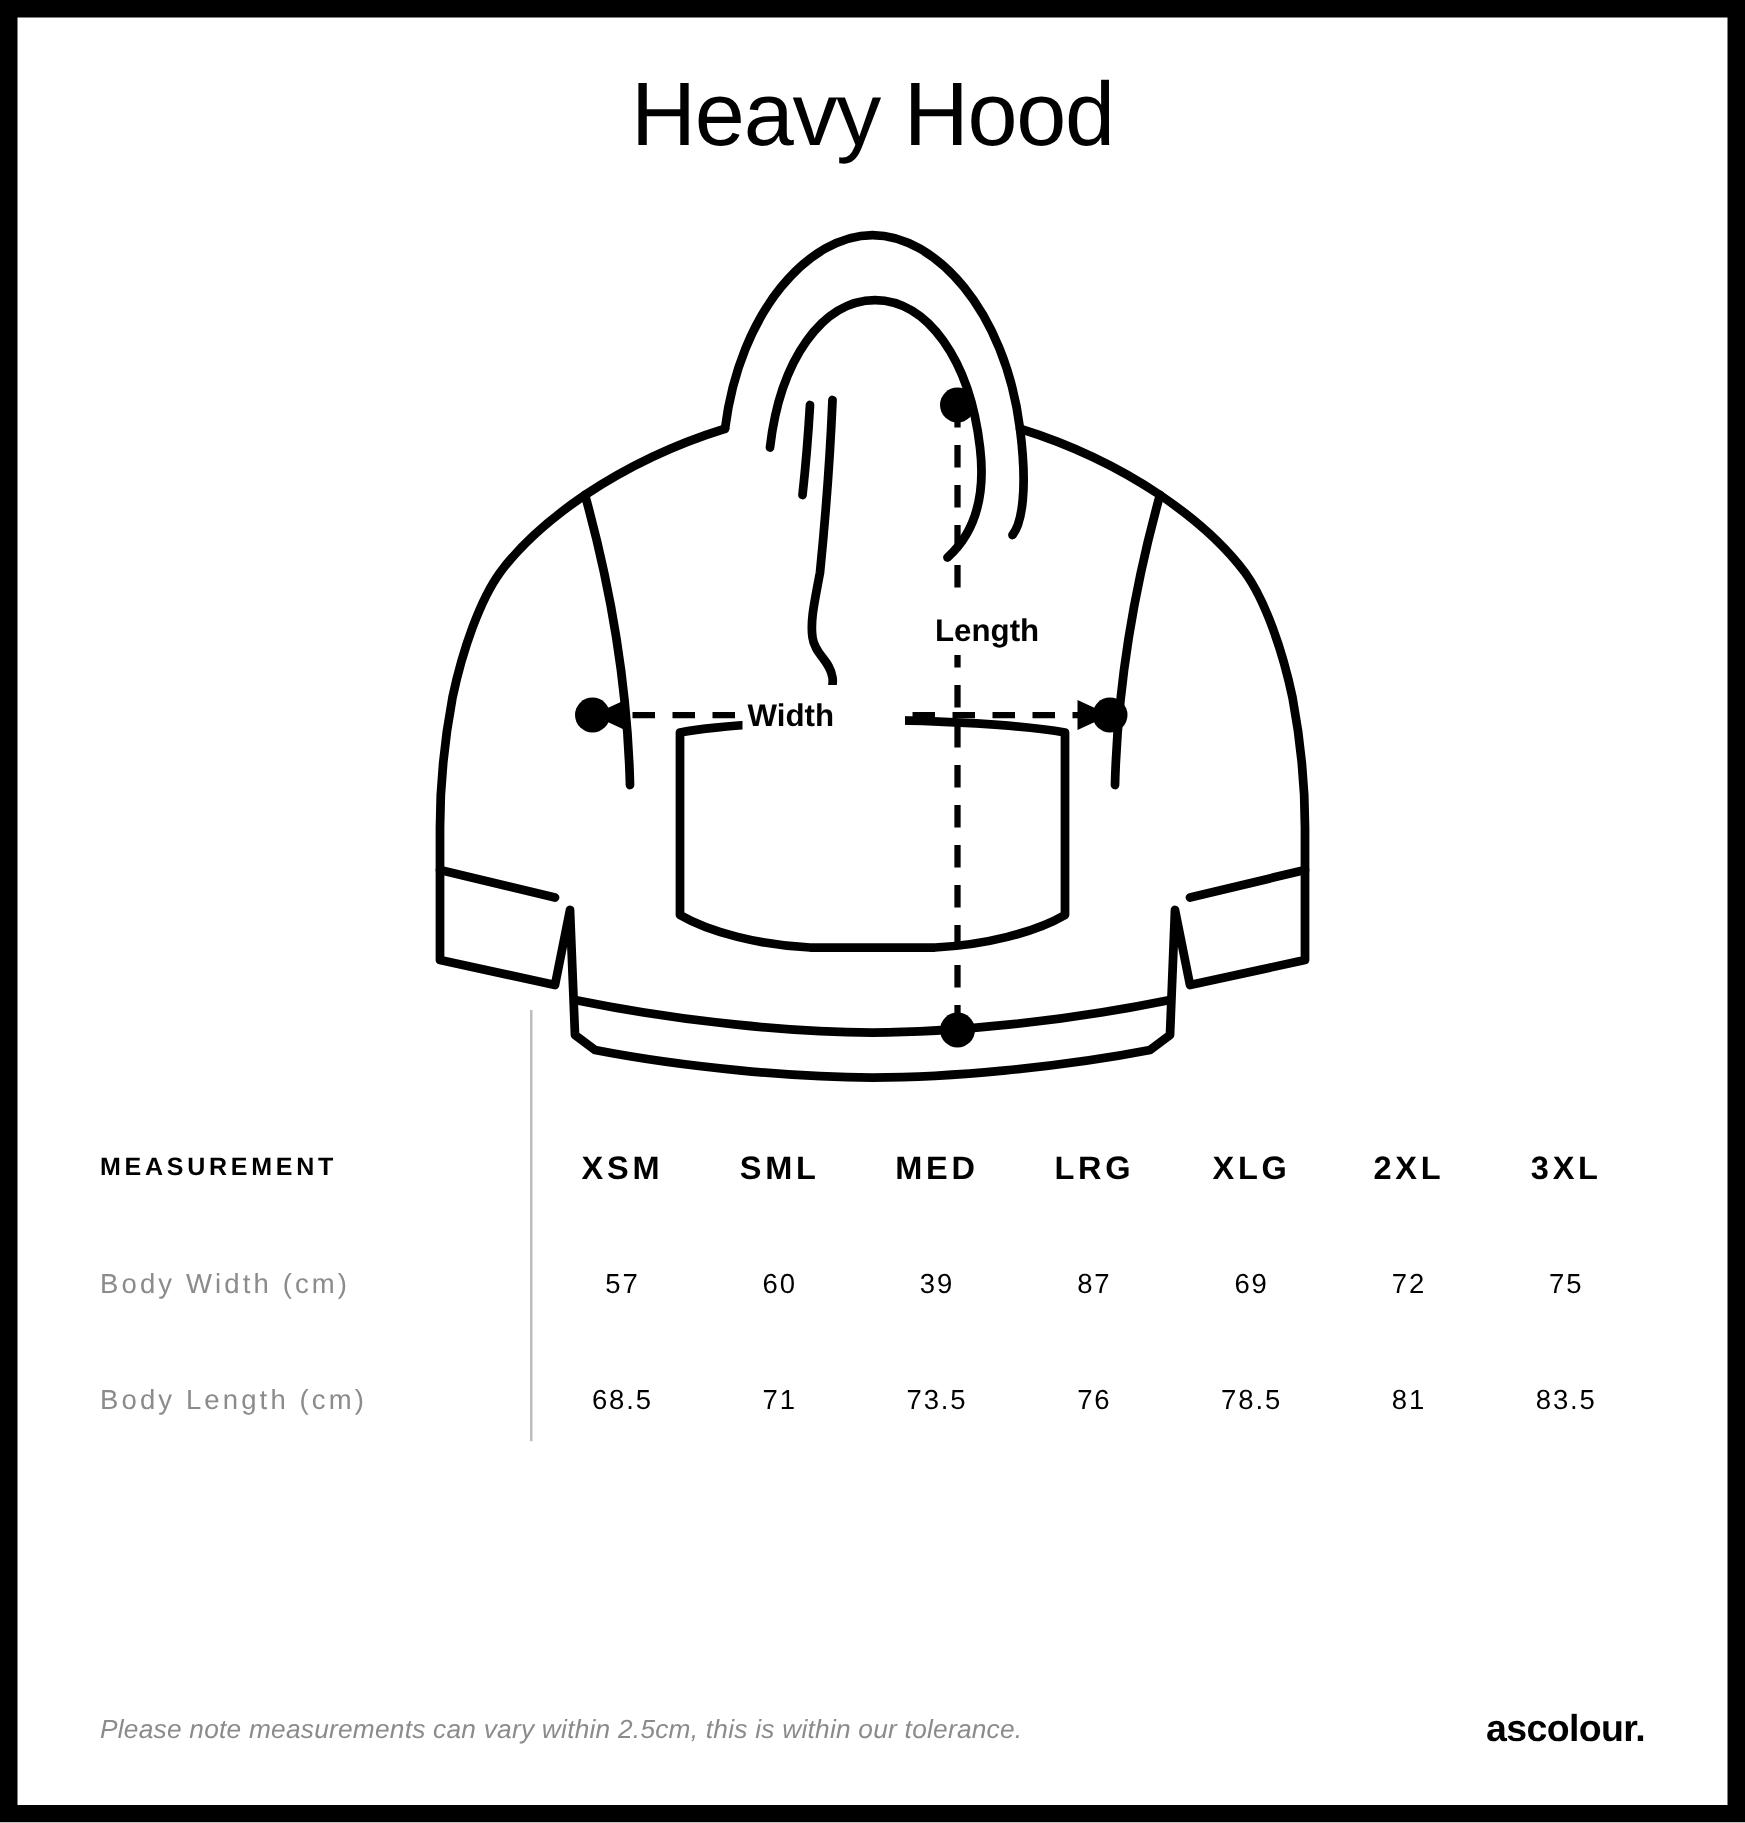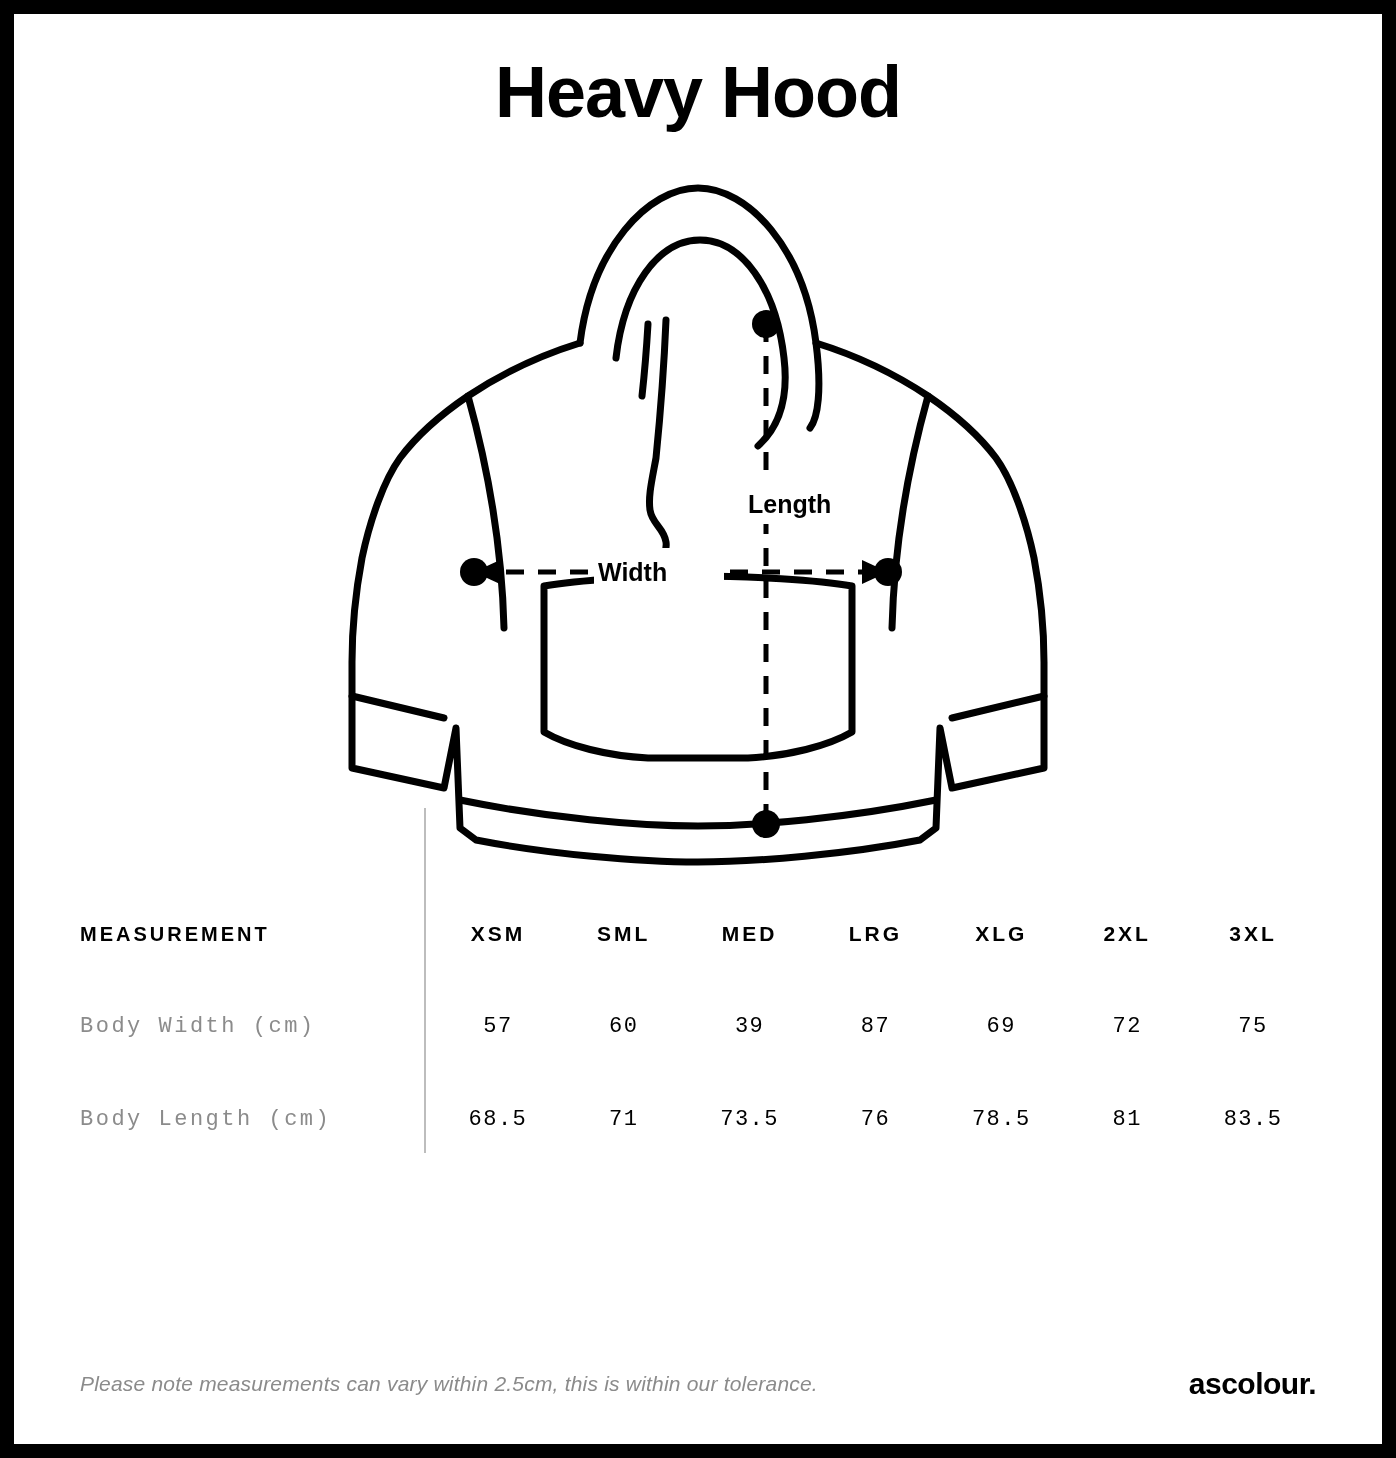--- a/index.html
+++ b/index.html
@@ -24,21 +24,21 @@
     height: 100%;
     background: #ffffff;
     box-sizing: border-box;
     position: relative;
     display: flex;
     flex-direction: column;
   }
   .title {
     text-align: center;
     font-size: 72px;
-    font-weight: bold;
+    font-weight: normal;
     letter-spacing: -1px;
     margin-top: 42px;
     line-height: 1;
   }
   .figure {
     width: 100%;
     height: 760px;
     position: relative;
     display: flex;
     justify-content: center;
@@ -68,29 +68,28 @@
   }
   .hdr-label {
     text-align: left;
     font-size: 20px;
     font-weight: bold;
     letter-spacing: 3px;
     color: #000;
   }
   .hdr-size {
     text-align: center;
-    font-size: 21px;
+    font-size: 26px;
     font-weight: bold;
     letter-spacing: 3px;
     color: #000;
   }
   .row td {
     height: 93px;
     vertical-align: middle;
-    font-family: Liberation Mono, monospace;
   }
   .row-label {
     text-align: left;
     font-size: 22px;
     letter-spacing: 2.5px;
     color: #8b8b8b;
   }
   .cell-val {
     text-align: center;
     font-size: 22px;

